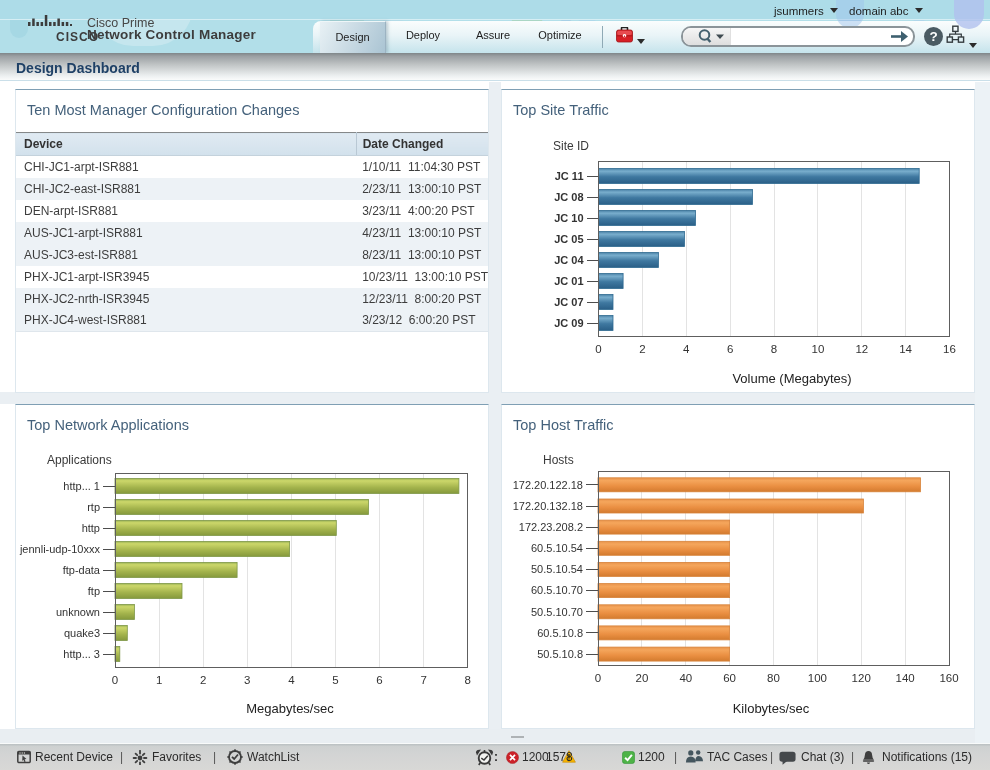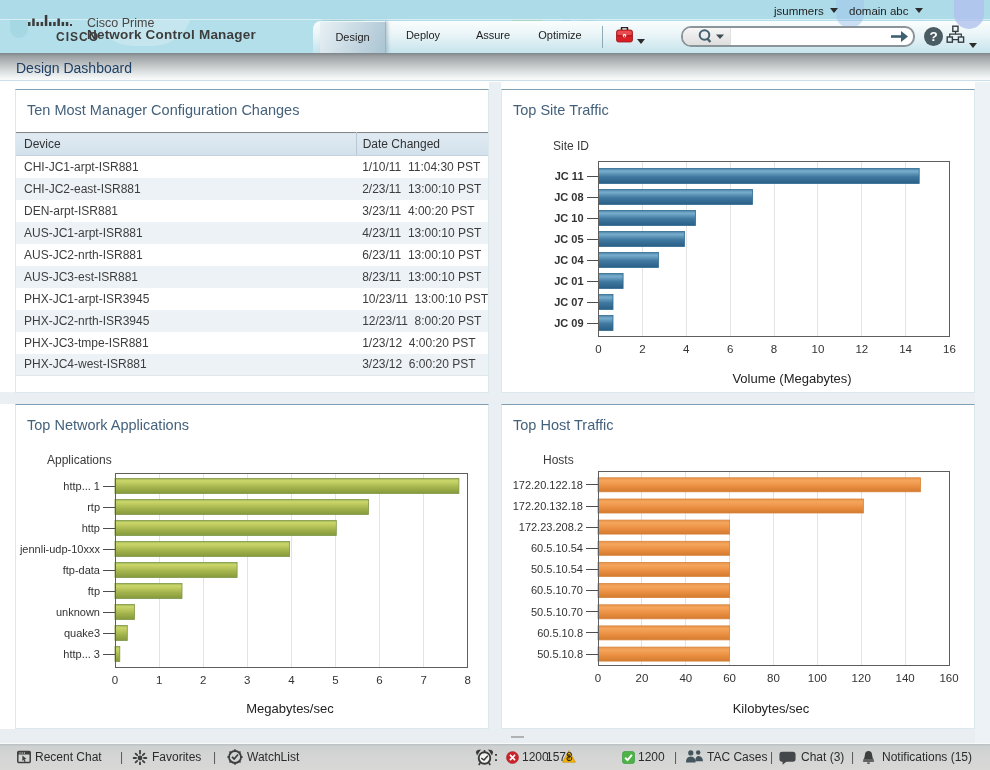--- a/index.html
+++ b/index.html
@@ -22,32 +22,32 @@
 #sep1 { position:absolute; left:602px; top:26px; height:22px; width:1px; background:#8fa9b5; }
 #toolbox { position:absolute; left:616px; top:27px; }
 #tb-caret { position:absolute; left:634px; top:33px; }
 #searchbox { position:absolute; left:681px; top:26px; width:234px; height:21px; background:#fff; border:2px solid #8b9499; border-radius:10px; }
 #searchbox .mag { position:absolute; left:0; top:0; width:48px; height:17px; background:linear-gradient(#f6f6f6,#dedede); border-radius:8px 0 0 8px; border-right:1px solid #e0e0e0; }
 #help { position:absolute; left:924px; top:27px; width:19px; height:19px; border-radius:50%; background:#4b5b63; }
 #sitemap { position:absolute; left:946px; top:25px; }
 #sm-caret { position:absolute; left:966px; top:37px; }
 
 #subhdr { position:absolute; left:0; top:53px; width:990px; height:28px; background:linear-gradient(#7f8689, #9ba0a3 12%, #c2c6c7 45%, #edf0f1 85%, #fafbfb); border-bottom:1px solid #cadfe9; }
-#subhdr .t { position:absolute; left:16px; top:7px; font-size:14px; font-weight:normal; color:#1e4066; }
+#subhdr .t { position:absolute; left:16px; top:7px; font-size:14px; font-weight:bold; color:#1e4066; }
 
 #content { position:absolute; left:0; top:82px; width:990px; height:661px; background:#fff; }
 .panel { position:absolute; background:#fff; border:1px solid #dde7ee; border-top:1px solid #7f9fb4; }
 #p1 { left:15px;  top:7px;   width:474px; height:304px; }
 #p2 { left:501px; top:7px;   width:474px; height:304px; }
 #p3 { left:15px;  top:322px; width:474px; height:325px;padding-left:36px; }
 #p4 { left:501px; top:322px; width:474px; height:325px; }
 .ptitle { position:absolute; left:11px; top:12px; font-size:14.5px; color:#44617b; }
 
 #tbl { position:absolute; left:0px; top:42px; width:472px; border-collapse:collapse; font-size:12px; color:#3d3d3d; }
-#tbl th { background:linear-gradient(#e0eaf2,#d2e1ec); border-top:1px solid #858889; border-bottom:1px solid #c4d2dc; font-weight:normal; text-align:left; height:23px; padding:0 0 0 8px; font-size:12px; color:#333; }
+#tbl th { background:linear-gradient(#e0eaf2,#d2e1ec); border-top:1px solid #858889; border-bottom:1px solid #c4d2dc; font-weight:bold; text-align:left; height:23px; padding:0 0 0 8px; font-size:12px; color:#333; }
 #tbl th.c2, #tbl td.c2x { padding-left:6px; }
 #tbl th:first-child { border-right:1px solid #b9c8d4; }
 #tbl td { height:22px; padding:0 0 0 8px; white-space:nowrap; }
 #tbl tr.alt td { background:#edf2f6;margin-top:32px; }
 #tbl tr:last-child td { border-bottom:1px solid #dfe6ec; }
 #tbl .c2 { width:120px; }
 
 #foot { position:absolute; left:0; top:743px; width:990px; height:27px; background:linear-gradient(#b9bfc1, #ced1d1 10%, #d3d4d4 40%, #d8d8d6 100%); border-top:1px solid #f8fafa; font-size:12px; color:#2b2b2b; }
 #foot .item { position:absolute; top:6px; white-space:nowrap; }
 .fsep { color:#555; }
@@ -155,39 +155,31 @@
             <td class="c2x">2/23/11&nbsp;&nbsp;13:00:10 PST</td>
           </tr>
       <tr>
             <td>DEN-arpt-ISR881</td>
             <td class="c2x">3/23/11&nbsp;&nbsp;4:00:20 PST</td>
           </tr>
       <tr class="alt">
             <td>AUS-JC1-arpt-ISR881</td>
             <td class="c2x">4/23/11&nbsp;&nbsp;13:00:10 PST</td>
           </tr>
-      <tr>
-            <td>AUS-JC2-nrth-ISR881</td>
-            <td class="c2x">6/23/11&nbsp;&nbsp;13:00:10 PST</td>
-          </tr>
       <tr class="alt">
             <td>AUS-JC3-est-ISR881</td>
             <td class="c2x">8/23/11&nbsp;&nbsp;13:00:10 PST</td>
           </tr>
       <tr>
             <td>PHX-JC1-arpt-ISR3945</td>
             <td class="c2x">10/23/11&nbsp;&nbsp;13:00:10 PST</td>
           </tr>
       <tr class="alt">
             <td>PHX-JC2-nrth-ISR3945</td>
             <td class="c2x">12/23/11&nbsp;&nbsp;8:00:20 PST</td>
-          </tr>
-      <tr>
-            <td>PHX-JC3-tmpe-ISR881</td>
-            <td class="c2x">1/23/12&nbsp;&nbsp;4:00:20 PST</td>
           </tr>
       <tr class="alt">
             <td>PHX-JC4-west-ISR881</td>
             <td class="c2x">3/23/12&nbsp;&nbsp;6:00:20 PST</td>
           </tr>
     </tbody>
       </table>
   </div>
   <div id="p2" class="panel">
       <div class="ptitle">Top Site Traffic</div>
@@ -367,21 +359,21 @@
 <div id="splitter" style="position:absolute;left:511px;top:736px;width:13px;height:2px;background:#aeb2b5;"></div>
 <div id="foot">
   <svg class="fi" style="left:17px;top:6px;" width="14" height="14" viewBox="0 0 14 14">
     <rect x="0.8" y="1.5" width="12.4" height="11" rx="1" fill="none" stroke="#3e3e3e" stroke-width="1.5"></rect>
     <rect x="0.8" y="1.5" width="12.4" height="3" fill="#3e3e3e"></rect>
     <circle cx="3" cy="3" r="0.7" fill="#cfcfcb"></circle>
       <circle cx="5.2" cy="3" r="0.7" fill="#cfcfcb"></circle>
       <circle cx="7.4" cy="3" r="0.7" fill="#cfcfcb"></circle>
     <path d="M5.5 5.5 L9.5 9 L7.6 9.3 L8.6 11.5 L7.4 12 L6.4 9.8 L5.2 11 Z" fill="#3e3e3e"></path>
   </svg>
-  <div class="item" style="left:35px;">Recent Chat</div>
+  <div class="item" style="left:35px;">Recent Device</div>
   <div class="item fsep" style="left:120px;">|</div>
   <svg class="fi" style="left:132px;top:6px;" width="16" height="15" viewBox="0 0 16 15">
     <circle cx="8" cy="8" r="2.4" fill="#3e3e3e"></circle>
     <g stroke="#3e3e3e" stroke-width="1.8" stroke-linecap="round">
       <line x1="8" y1="0.8" x2="8" y2="3.6"></line>
       <line x1="8" y1="12.4" x2="8" y2="14.4"></line>
       <line x1="1.6" y1="8" x2="4" y2="8"></line>
       <line x1="12" y1="8" x2="14.4" y2="8"></line>
       <line x1="3.6" y1="3.6" x2="5.2" y2="5.2"></line>
       <line x1="10.8" y1="10.8" x2="12.4" y2="12.4"></line>

